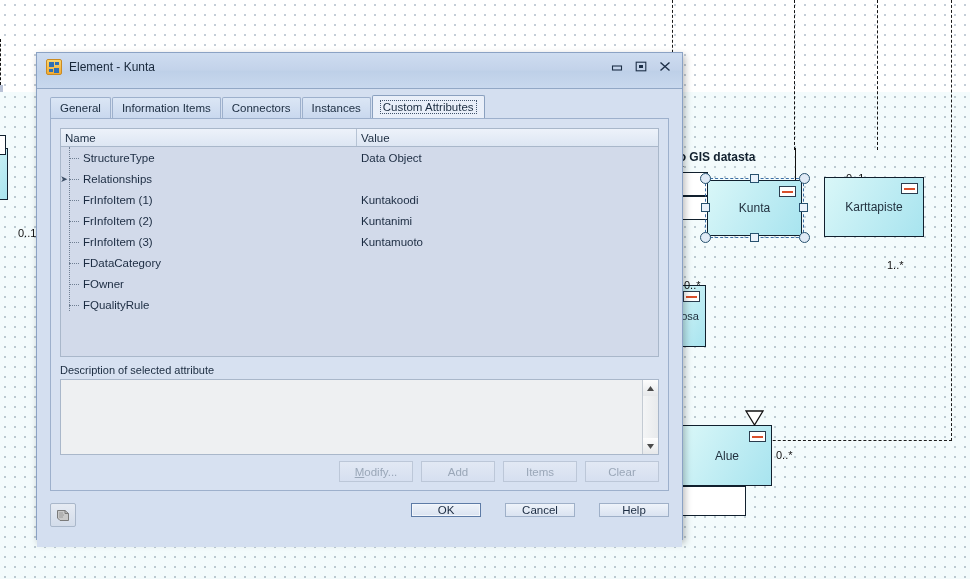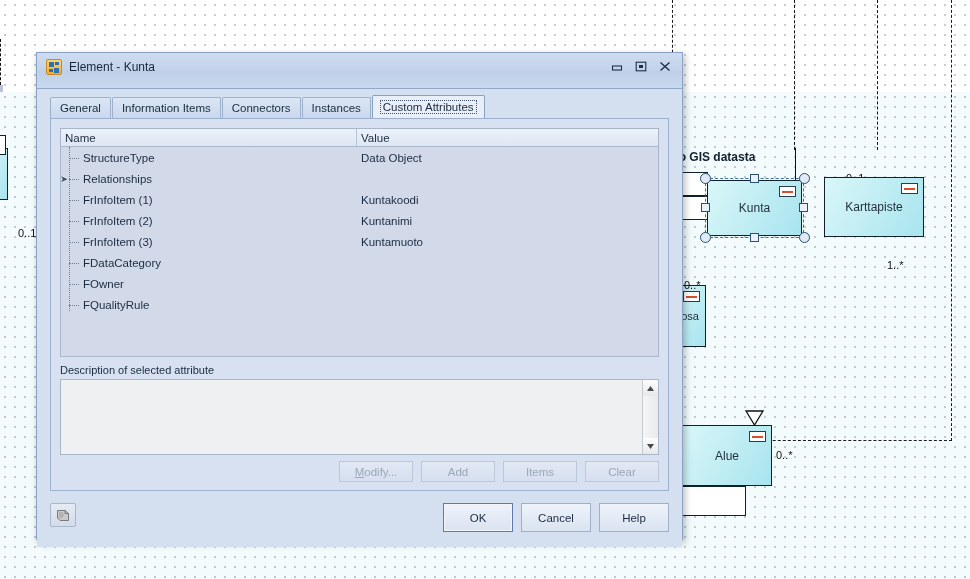--- a/index.html
+++ b/index.html
@@ -416,21 +416,21 @@
     display: flex; align-items: center; justify-content: center;
     cursor: default;
     box-sizing: border-box;
   }
   .footer-btns {
     position: absolute;
     right: 13px; top: 8px;
     display: flex;
     gap: 8px;
   }
-  .footer-btns .btn { min-width: 70px; height: 29px; }
+  .footer-btns .btn { min-width: 70px; height: 14px; margin-left: 16px; }
 </style>
 </head>
 <body>
 
 <div id="root">
 
   <div class="canvas">
     <div class="canvas-tint"></div>
 
     <div class="conn-v" style="left:41px; top:0px; height:20px;"></div>

